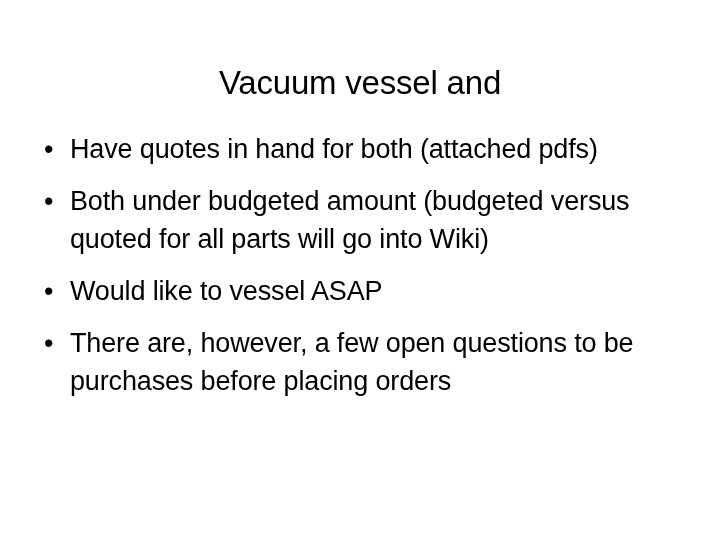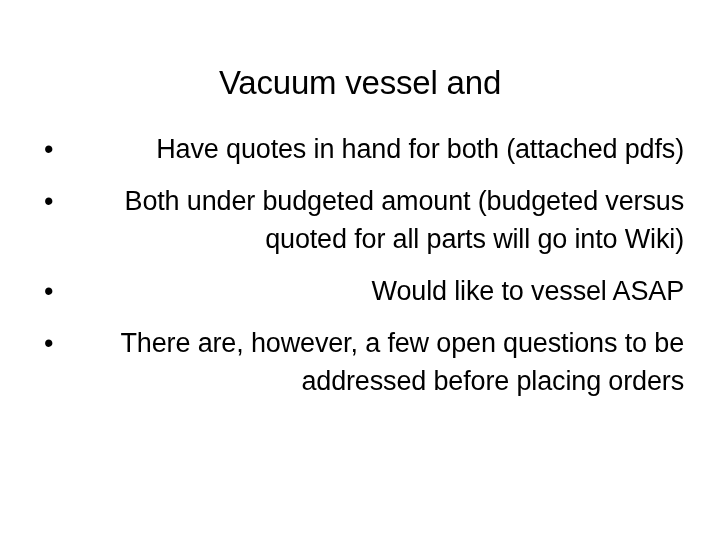--- a/index.html
+++ b/index.html
@@ -62,21 +62,20 @@
     left: 8px;
     top: 0;
     width: 18px;
     font-size: 27px;
     line-height: 38px;
     color: #000000;
     text-align: left;
   }
   .bullet-text {
     display: block;
-    text-align: right;
   }
 </style>
 </head>
 <body>
 
 <div id="slide">
 
   <div id="title-block">
     <span class="title-line">Vacuum vessel and</span>
   </div>
@@ -93,18 +92,18 @@
       <span class="bullet-text">Both under budgeted amount (budgeted versus quoted for all parts will go into Wiki)</span>
     </div>
 
     <div class="bullet-item">
       <span class="bullet-marker">•</span>
       <span class="bullet-text">Would like to vessel ASAP</span>
     </div>
 
     <div class="bullet-item">
       <span class="bullet-marker">•</span>
-      <span class="bullet-text">There are, however, a few open questions to be addressed before placing orders</span>
+      <span class="bullet-text">There are, however, a few open questions to be purchases before placing orders</span>
     </div>
 
   </div>
 
 </div>
 
 </body></html>

